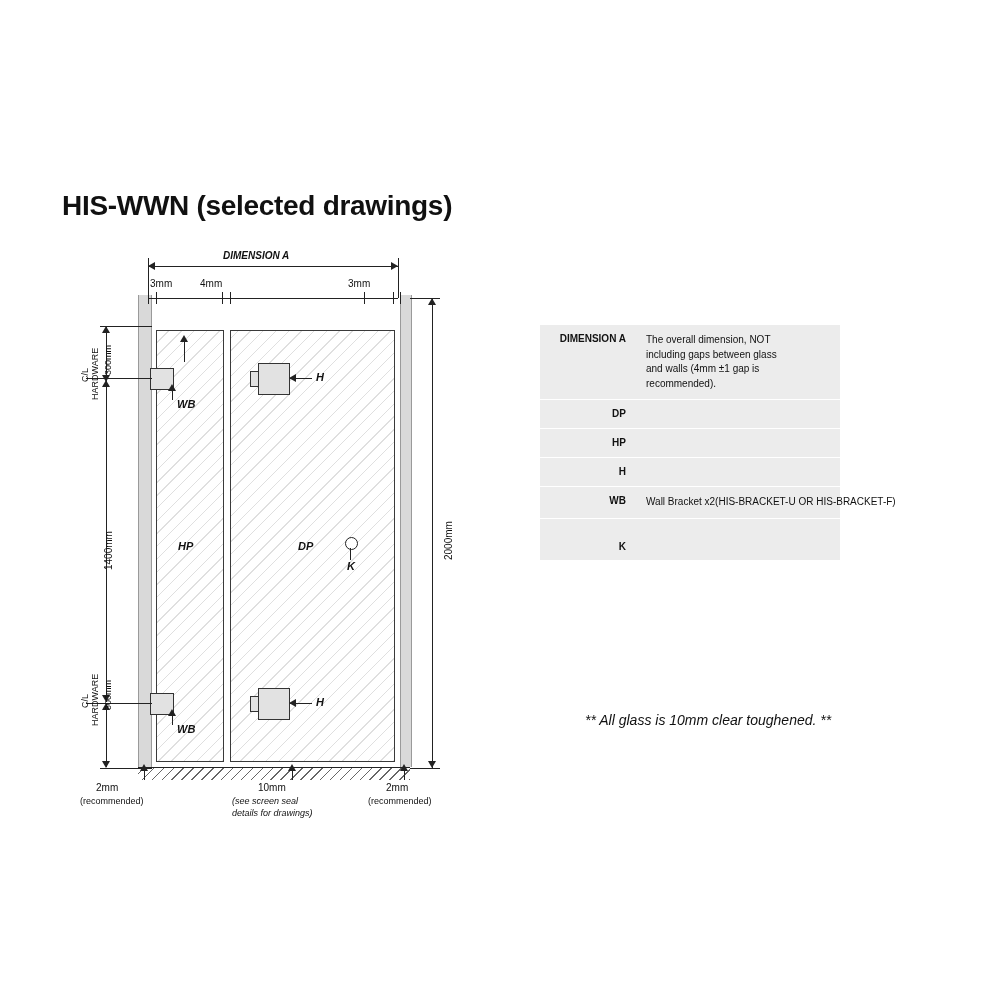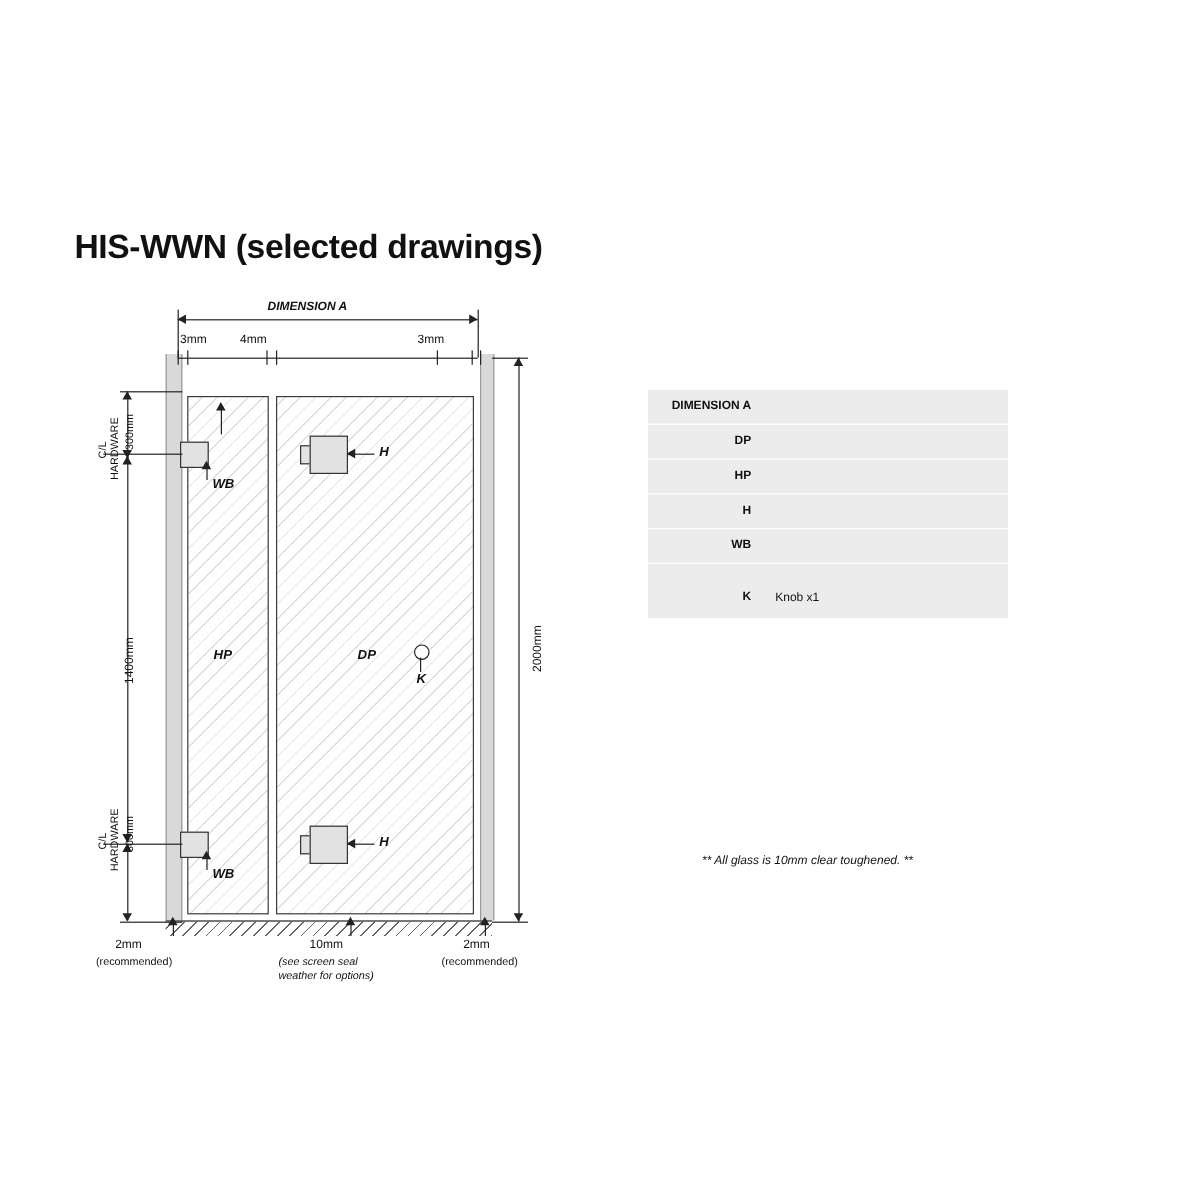--- a/index.html
+++ b/index.html
@@ -191,21 +191,21 @@
     font-size: 10px;
     line-height: 1.45;
     box-sizing: border-box;
     white-space: pre-line;
   }
   .legend-val.nowrap { white-space: nowrap; }
   .legend-note {
     position: absolute;
     left: 585px;
     top: 712px;
-    font-size: 10px;
+    font-size: 14px;
     font-style: italic;
     color: #111;
   }
 </style>
 </head>
 <body>
 
 <div class="page-title">HIS-WWN (selected drawings)</div>
 
 <div class="drawing">
@@ -302,44 +302,48 @@
 
   <div class="vline" style="left:84px;  top:528px; height:12px;"></div>
   <div class="arrow ar-up" style="left:80px; top:524px;"></div>
   <div class="dim-text" style="left:36px; top:542px;">2mm</div>
   <div class="dim-text small" style="left:20px; top:556px;">(recommended)</div>
 
   <div class="vline" style="left:232px; top:528px; height:12px;"></div>
   <div class="arrow ar-up" style="left:228px; top:524px;"></div>
   <div class="dim-text" style="left:198px; top:542px;">10mm</div>
   <div class="dim-text small" style="left:172px; top:556px; font-style:italic;">(see screen seal</div>
-  <div class="dim-text small" style="left:172px; top:568px; font-style:italic;">weather for options)</div>
+  <div class="dim-text small" style="left:172px; top:568px; font-style:italic;">details for drawings)</div>
 
   <div class="vline" style="left:344px; top:528px; height:12px;"></div>
   <div class="arrow ar-up" style="left:340px; top:524px;"></div>
   <div class="dim-text" style="left:326px; top:542px;">2mm</div>
   <div class="dim-text small" style="left:308px; top:556px;">(recommended)</div>
 </div>
 
 <div class="legend">
 
   <div class="legend-row">
     <div class="legend-key">DIMENSION A</div>
+    <div class="legend-val">The overall dimension, NOT
+including gaps between glass
+and walls (4mm ±1 gap is
+recommended).</div>
   </div>
   <div class="legend-row">
     <div class="legend-key">DP</div>
   </div>
   <div class="legend-row">
     <div class="legend-key">HP</div>
   </div>
   <div class="legend-row">
     <div class="legend-key">H</div>
   </div>
   <div class="legend-row">
     <div class="legend-key">WB</div>
+    <div class="legend-val nowrap">Wall Bracket x2(HIS-BRACKET-U OR HIS-BRACKET-F)</div>
   </div>
   <div class="legend-row" style="min-height:40px;">
     <div class="legend-key" style="padding-top:22px;">K</div>
-    <div class="legend-val" style="padding-top:22px;">Knob x1</div>
   </div>
 </div>
 
 <div class="legend-note">** All glass is 10mm clear toughened. **</div>
 
 </body></html>

